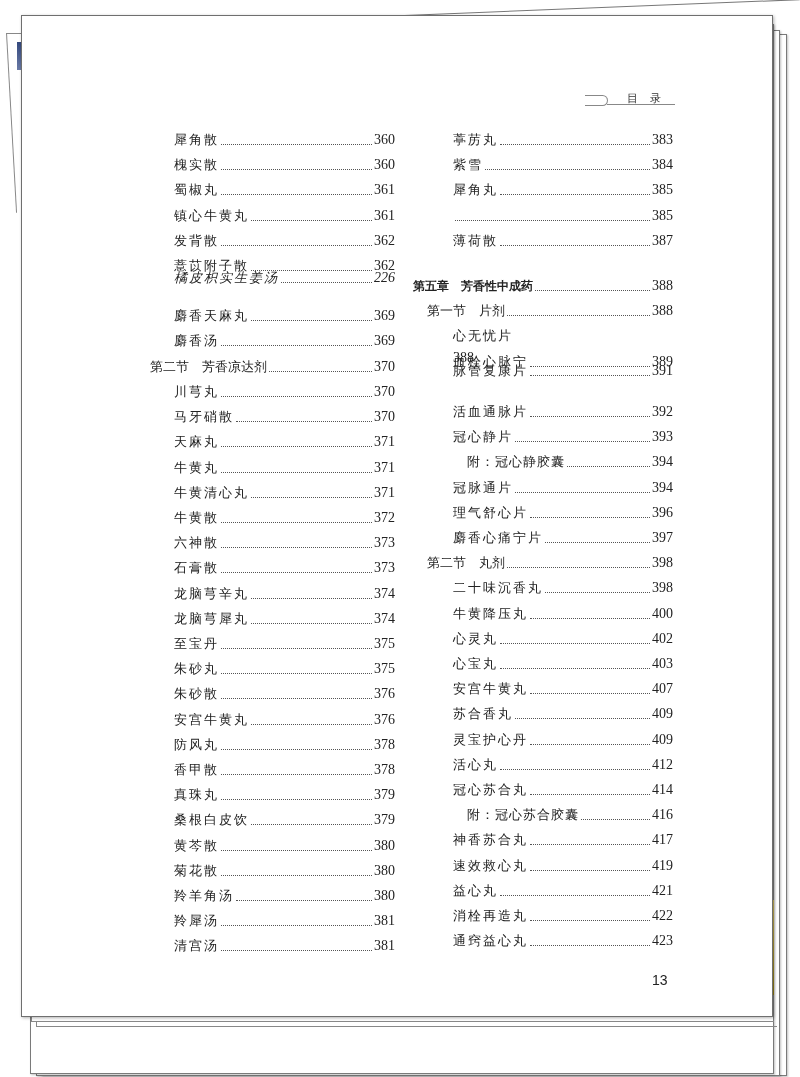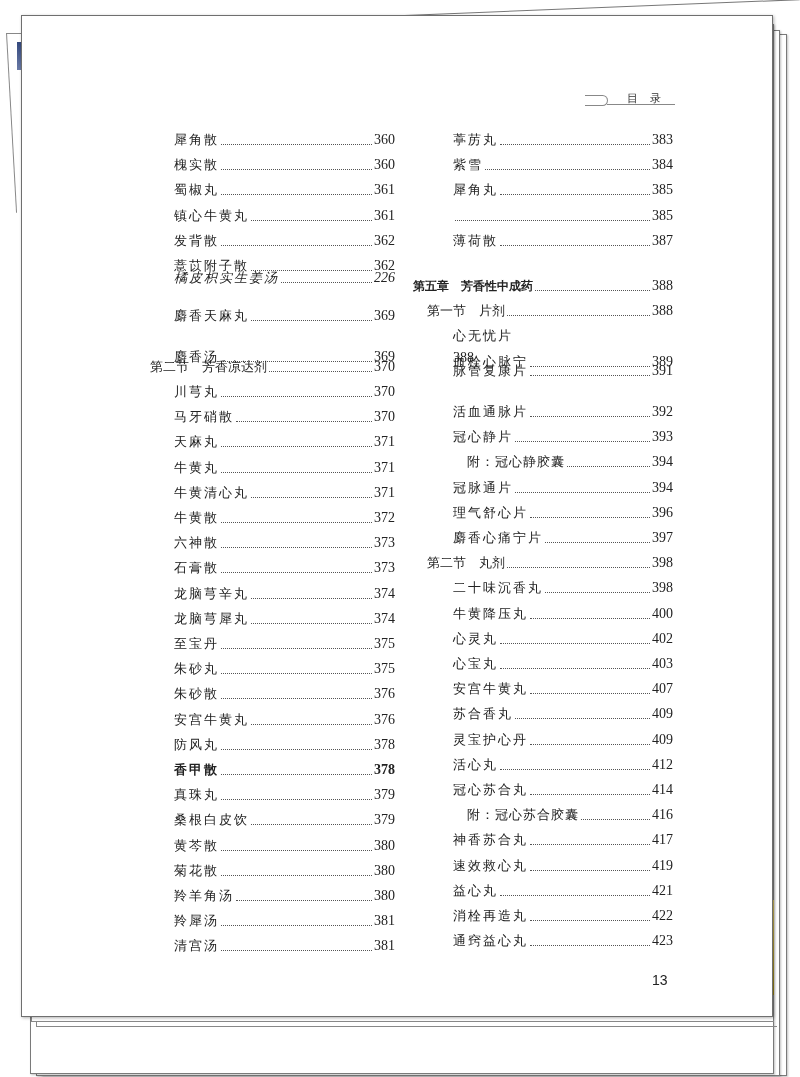--- a/index.html
+++ b/index.html
@@ -128,21 +128,21 @@
     <div class="entry indent2" style="top: 138px; padding-left: 24px; font-style: italic;">
       <span class="title">橘皮枳实生姜汤</span>
       <span class="dots"></span>
       <span class="pg">226</span>
     </div>
     <div class="entry indent2" style="top: 176.4px; padding-left: 24px;">
       <span class="title">麝香天麻丸</span>
       <span class="dots"></span>
       <span class="pg">369</span>
     </div>
-    <div class="entry indent2" style="top: 217px; padding-left: 24px;">
+    <div class="entry indent2" style="top: 201px; padding-left: 24px;">
       <span class="title">麝香汤</span>
       <span class="dots"></span>
       <span class="pg">369</span>
     </div>
     <div class="entry section indent1" style="top: 226.8px; align-items: center;">
       <span class="title">第二节　芳香凉达剂</span>
       <span class="dots"></span>
       <span class="pg">370</span>
     </div>
     <div class="entry indent2" style="top: 252px; padding-left: 24px;">
@@ -213,21 +213,21 @@
     <div class="entry indent2" style="top: 579.6px; padding-left: 24px;">
       <span class="title">安宫牛黄丸</span>
       <span class="dots"></span>
       <span class="pg">376</span>
     </div>
     <div class="entry indent2" style="top: 604.8px; padding-left: 24px;">
       <span class="title">防风丸</span>
       <span class="dots"></span>
       <span class="pg">378</span>
     </div>
-    <div class="entry indent2" style="top: 630px; padding-left: 24px; font-weight: bold;">
+    <div class="entry indent2" style="top: 630px; padding-left: 24px;">
       <span class="title">香甲散</span>
       <span class="dots"></span>
       <span class="pg">378</span>
     </div>
     <div class="entry indent2" style="top: 655.2px; padding-left: 24px;">
       <span class="title">真珠丸</span>
       <span class="dots"></span>
       <span class="pg">379</span>
     </div>
     <div class="entry indent2" style="top: 680.4px; padding-left: 24px;">

